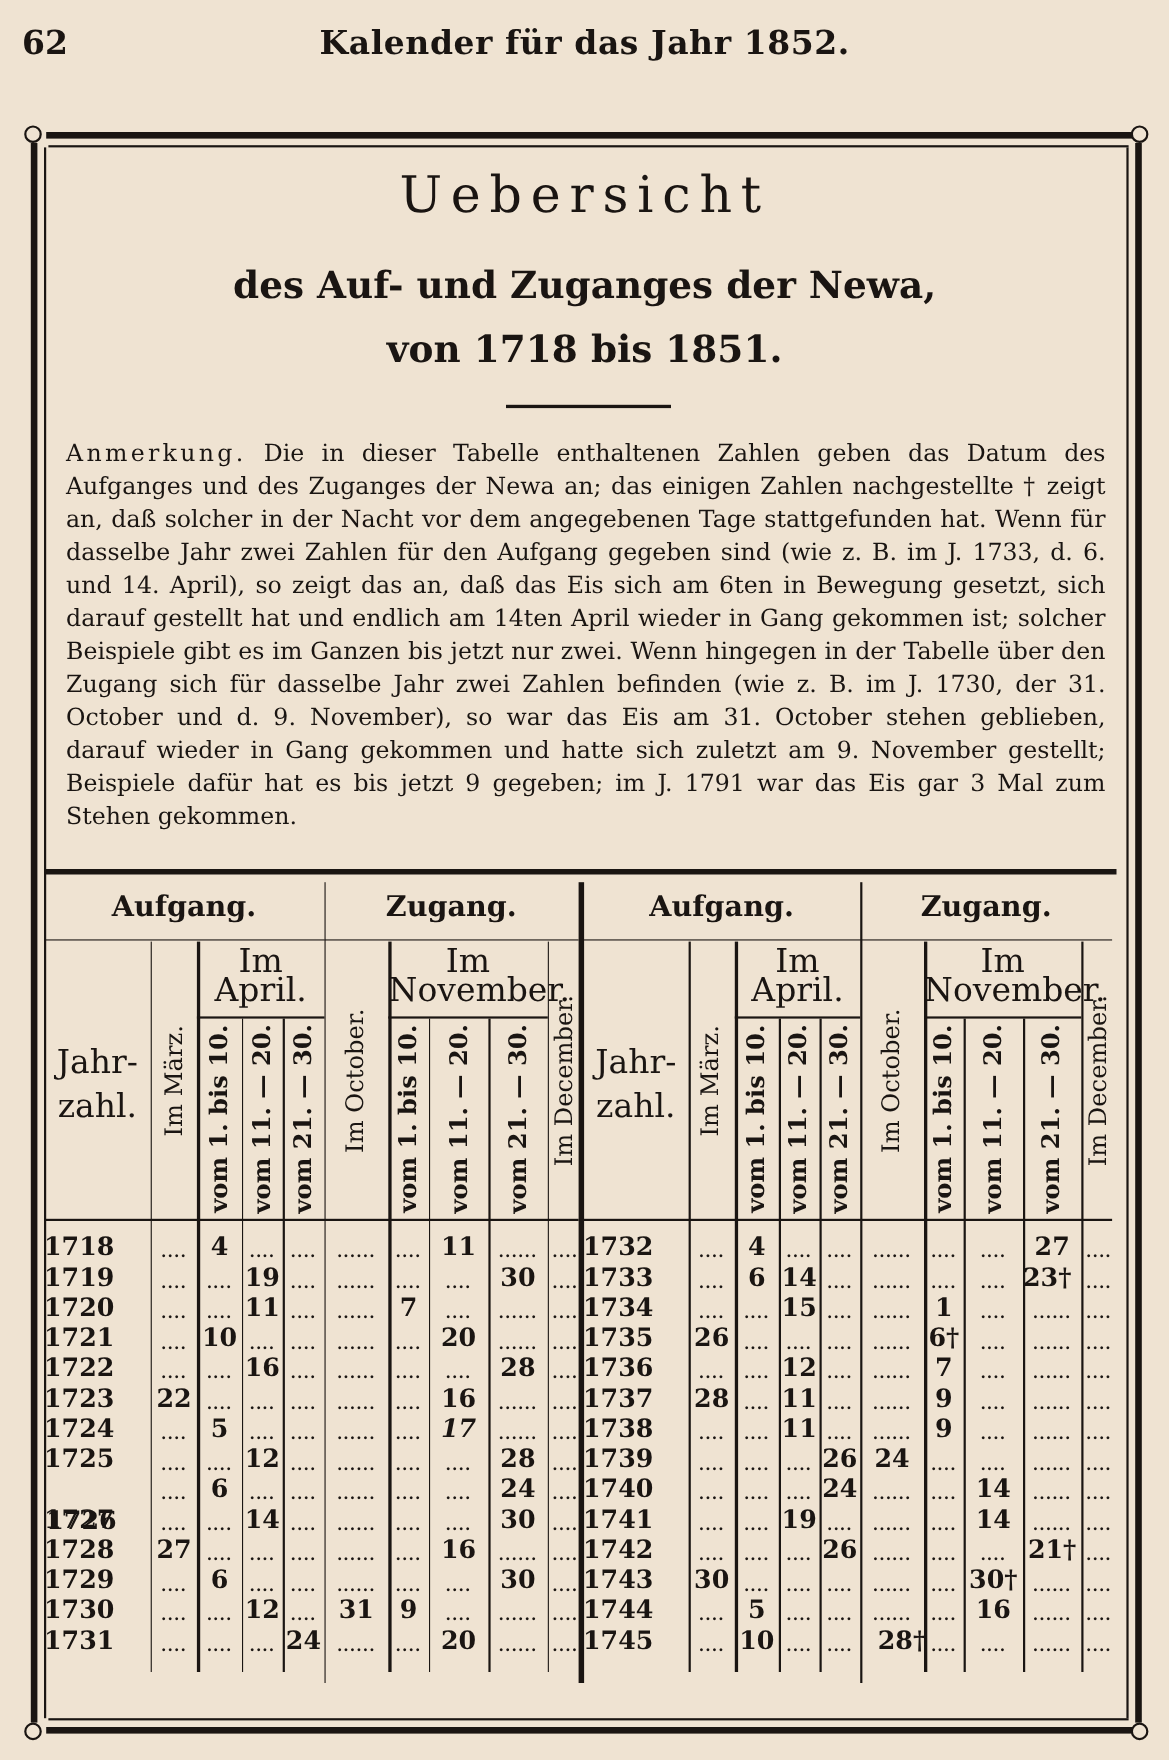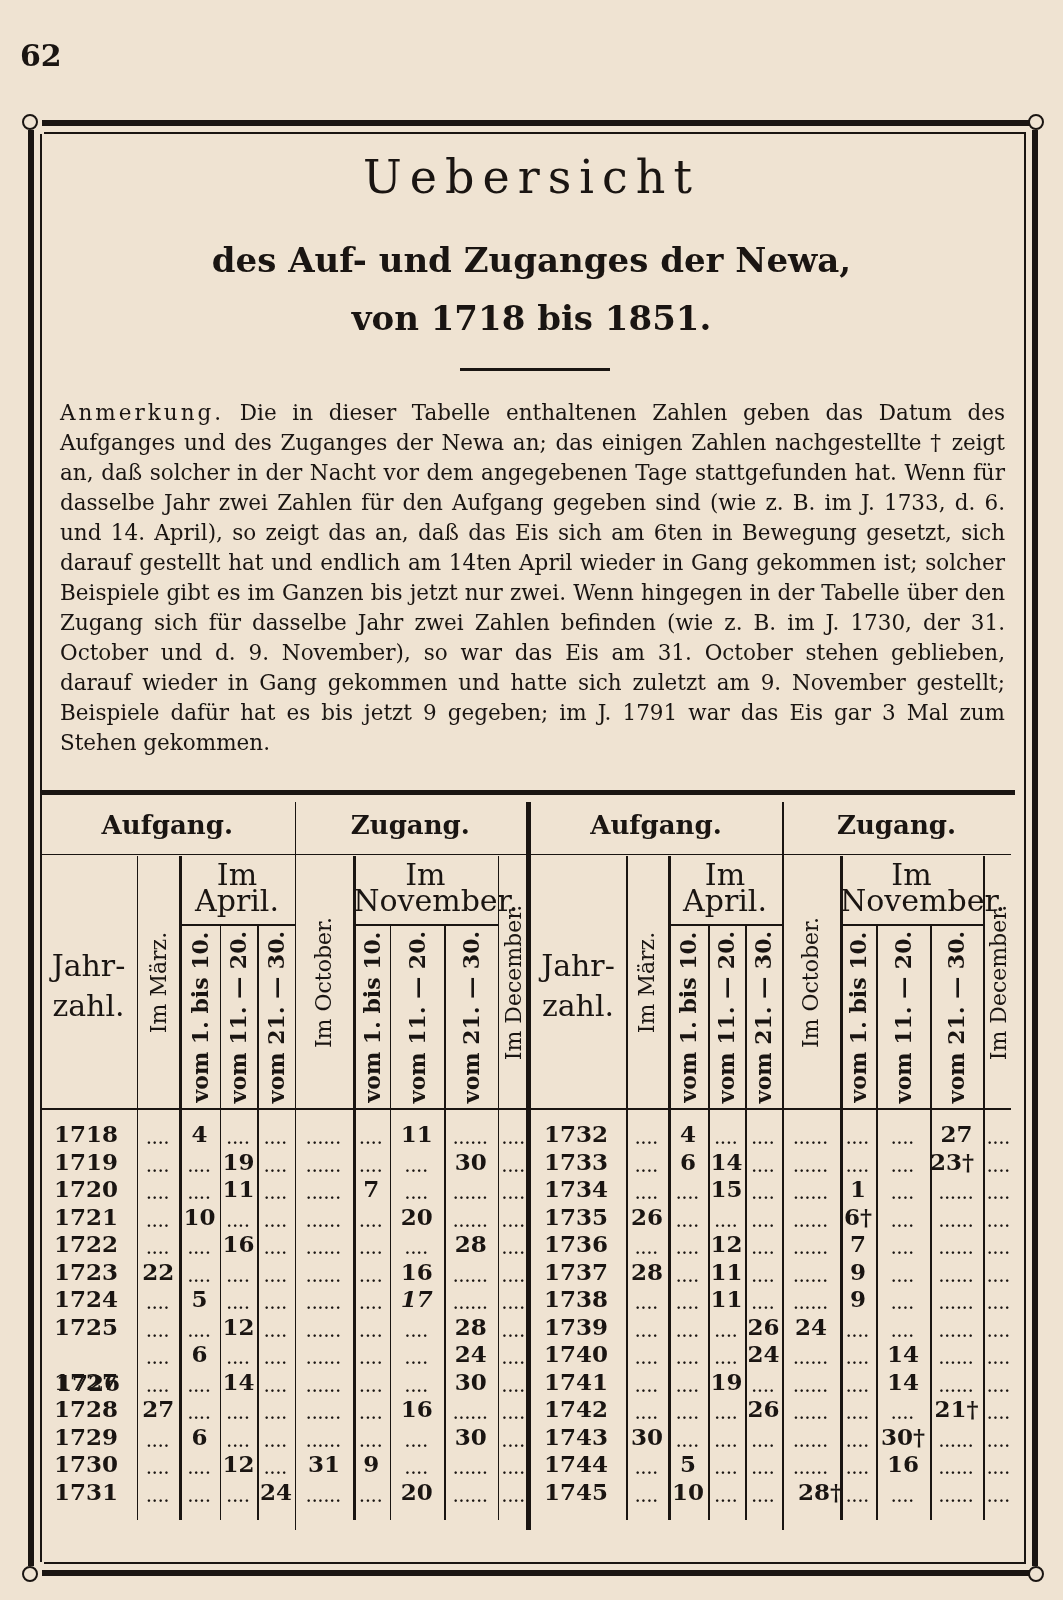--- a/index.html
+++ b/index.html
@@ -8,21 +8,21 @@
     background: #efe3d2;
     font-family: "DejaVu Serif", serif;
     color: #1a1512;
     position: relative;
     overflow: hidden;
   }
   .page-header {
     position: absolute; top: 18px; left: 0; width: 1063px; height: 50px;
   }
   .page-number {
-    position: absolute; left: 20px; top: 20px;
+    position: absolute; left: 20px; top: 4px;
     font-size: 30px; font-weight: bold;
   }
   .running-head {
     position: absolute; left: 0; right: 0; top: 4px; text-align: center;
     font-size: 30px; font-weight: bold; letter-spacing: 0.5px;
     font-family: "DejaVu Serif", serif;
   }
   
   .frame {
     position: absolute; left: 28px; top: 120px; width: 1010px; height: 1456px;
@@ -77,29 +77,30 @@
   .rot span.b { font-weight:bold; }
   .hdr-bottom { position:absolute; height:2px; background:#1a1512; }
   .hline { position:absolute; height:1.5px; background:#1a1512; }
 
   .rows { position:absolute; top:324px; left:0; right:0; }
   .row { position:absolute; left:0; right:0; height:27.5px; }
   .cell {
     position:absolute; top:0; height:27.5px; font-size:23px; font-weight:bold;
     font-family: "DejaVu Serif", serif; line-height:27px; white-space:nowrap;
   }
-  .cell.year { text-align:left; padding-left:14px; }
+  .cell.year { text-align:left; }
   .cell.val { text-align:center; }
   .cell.dots { font-size:14px; letter-spacing:1px; line-height:38px; text-align:center; font-weight:bold; }
 </style>
 </head>
 <body>
 
 <div class="page-header">
   <div class="page-number">62</div>
+  <div class="running-head">Kalender für das Jahr 1852.</div>
 </div>
 
 <div class="frame">
   <div class="rule-top-outer"></div>
     <div class="rule-top-inner"></div>
   <div class="rule-bot-outer"></div>
     <div class="rule-bot-inner"></div>
   <div class="rule-left-outer"></div>
     <div class="rule-left-inner"></div>
   <div class="rule-right-outer"></div>

